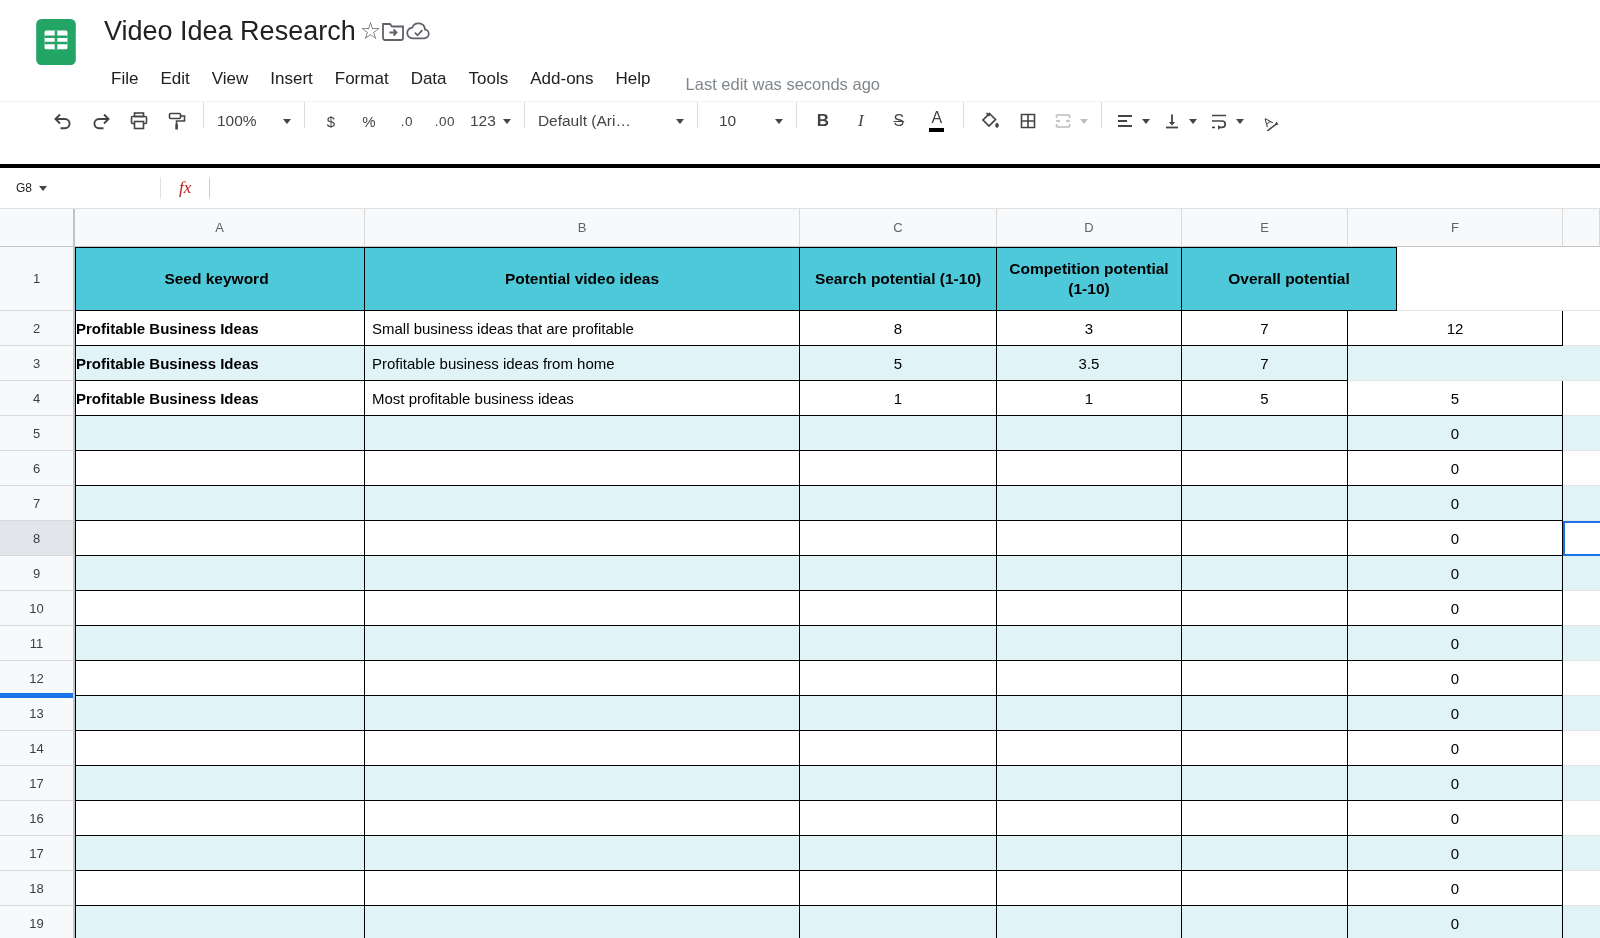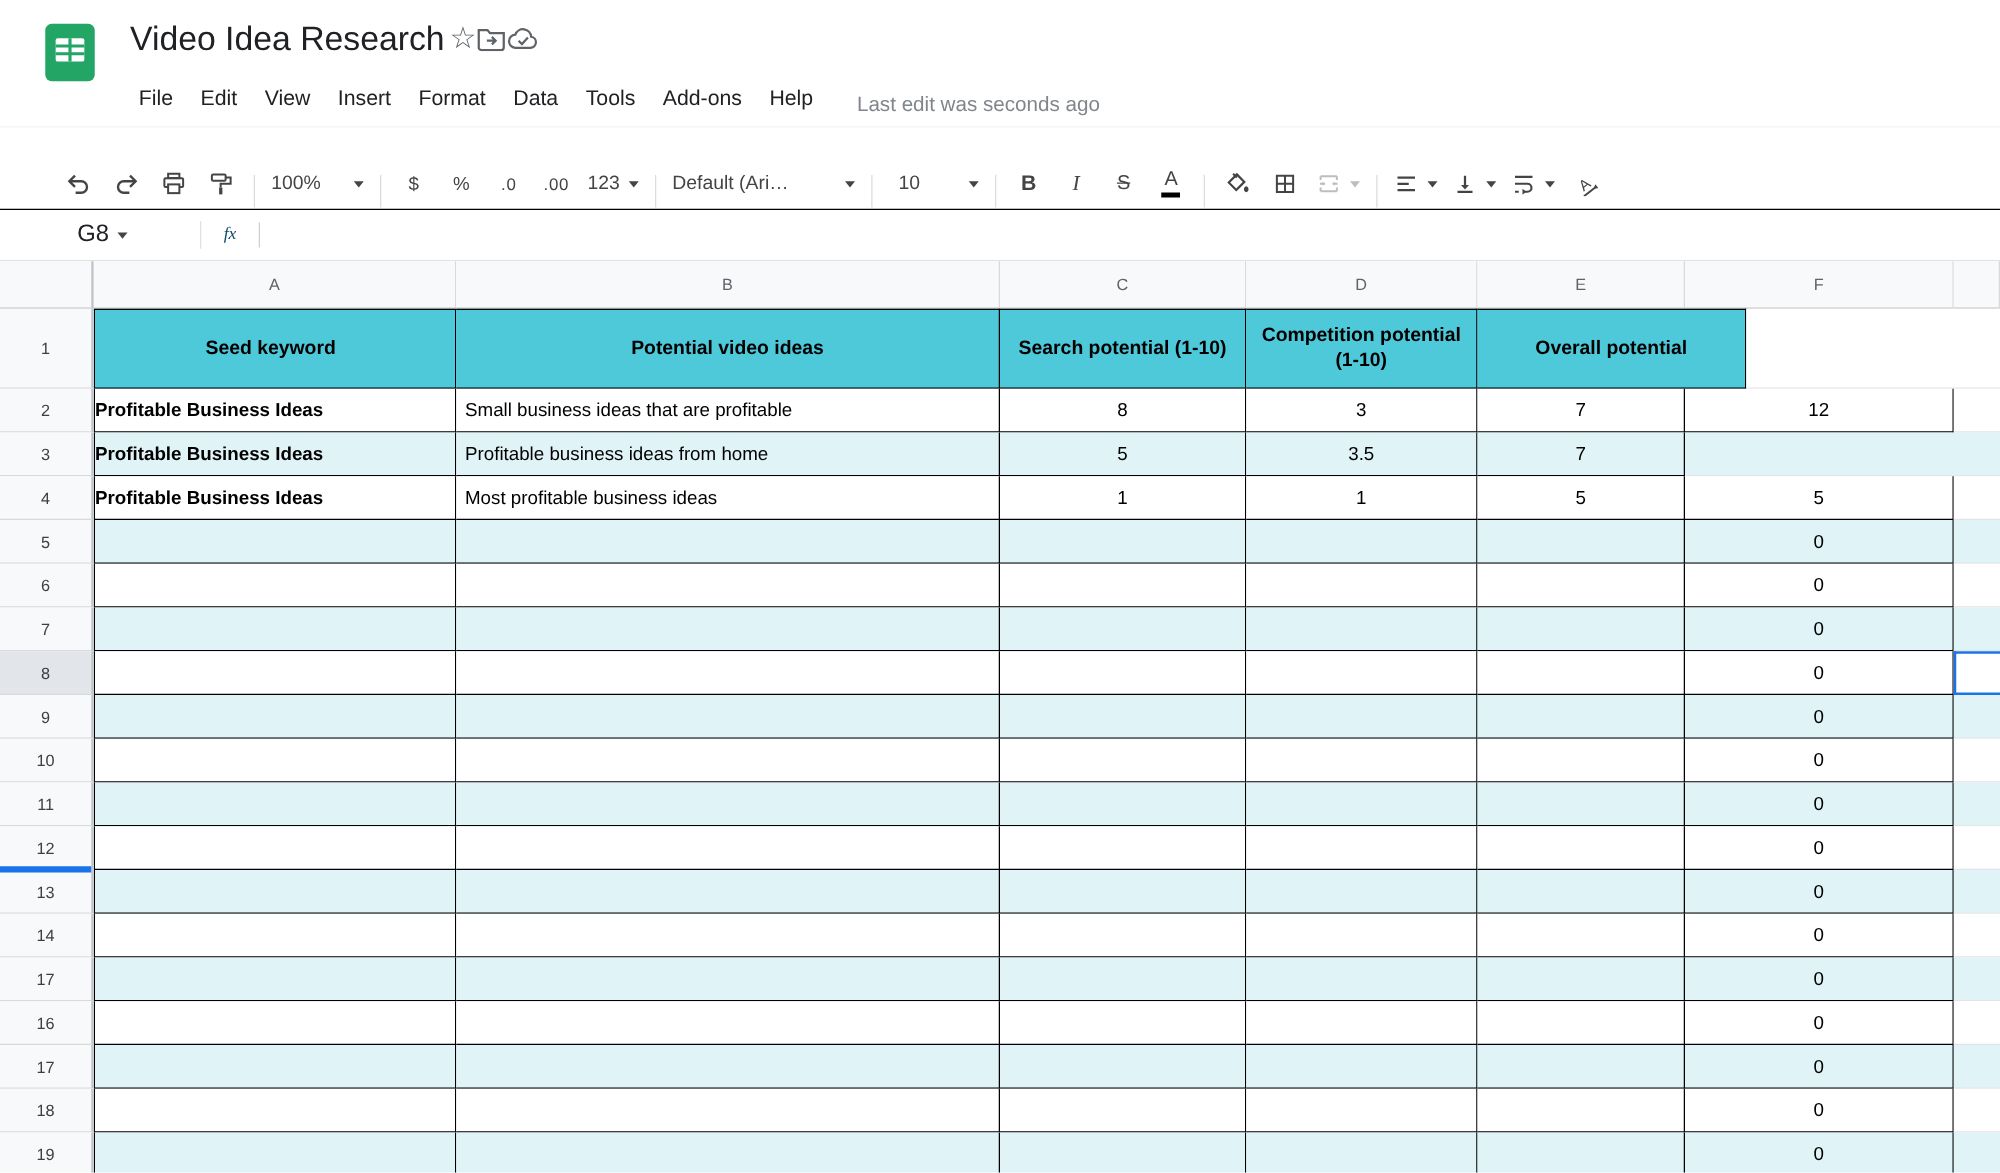--- a/index.html
+++ b/index.html
@@ -17,43 +17,43 @@
   .logo{width:56px;height:56px;margin:6px 16px 0 14px;display:flex;align-items:center;justify-content:center;cursor:pointer}
   .top-main{flex:1;min-width:0}
   .title-row{display:flex;align-items:center;height:46px}
   .doc-title{font-size:27px;color:var(--ink);padding:2px 4px;border-radius:3px;cursor:text}
   .t-icon{color:#5f6368;display:flex;align-items:center;cursor:pointer}
   .t-icon.star{font-size:24px;line-height:1}
   .menu-row{display:flex;align-items:flex-end;height:40px;font-size:17px}
   .menu-item{padding:5px 11px;border-radius:4px;cursor:pointer}
   .last-edit{margin-left:24px;color:#80868b;font-size:16.5px;cursor:pointer;white-space:nowrap}
   
-  .toolbar{height:66px;display:flex;align-items:flex-end;padding:0 10px 1px 44px;border-bottom:1px solid #000000}
+  .toolbar{height:66px;display:flex;align-items:flex-start;padding:0 10px 1px 44px;border-bottom:4px solid #000000}
   .tb-btn{min-width:38px;height:38px;display:flex;align-items:center;justify-content:center;border-radius:4px;color:var(--icon);font-size:15.5px;cursor:pointer;padding:0 6px;white-space:nowrap}
   .tb-btn .ic{display:flex;align-items:center}
   .tb-btn svg{display:block}
   .arrow{width:0;height:0;border-left:4.5px solid transparent;border-right:4.5px solid transparent;border-top:5.5px solid #444;margin-left:7px}
   .arrow.gray{border-top-color:#bdbdbd}
   .sep{width:1px;height:26px;background:#dadce0;margin:0 7px;flex:none}
   .zoom-btn{width:86px;justify-content:space-between}
   .font-btn{width:158px;justify-content:space-between}
   .size-btn{width:84px;justify-content:space-between;padding-left:14px}
   .fmt-txt{font-size:15px}
   .small-txt{font-size:13.5px;letter-spacing:.5px}
   .b-label{font-weight:bold;font-size:17px}
   .i-label{font-style:italic;font-size:17px;font-family:"Liberation Serif",serif}
   .s-label{text-decoration:line-through;font-size:16px}
   .a-stack{display:flex;flex-direction:column;align-items:center;line-height:1}
   .a-stack .a{font-size:16px;font-weight:500}
   .a-stack .bar{width:15px;height:3.5px;background:#000;margin-top:2px}
   
   .formula-bar{height:41px;display:flex;align-items:center;border-bottom:1px solid #e0e0e0}
-  .name-box{width:160px;height:100%;display:flex;align-items:center;justify-content:center;padding:0 12px 0 16px;font-size:19px;cursor:pointer}
+  .name-box{width:160px;height:100%;display:flex;align-items:center;justify-content:flex-start;padding:0 12px 0 16px;font-size:12px;cursor:pointer}
   .fb-sep{width:1px;height:22px;background:#e0e0e0}
-  .fx{font-style:italic;font-family:"Liberation Serif",serif;color:#0c4a6e;font-size:14px;padding:0 18px}
+  .fx{font-style:italic;font-family:"Liberation Serif",serif;color:#b91c1c;font-size:17px;padding:0 18px}
   .fb-cursor{width:1px;height:20px;background:#cfcfcf}
   .formula-input{flex:1;height:100%;cursor:text}
   
   .sheet{position:relative;background:#fff}
   .col-headers{display:flex;height:38px}
   .corner,.col-h{background:var(--hdr-bg);border-right:1px solid var(--hdr-line);border-bottom:1px solid #c6c6c6}
   .corner{width:75px;flex:none;border-right:2px solid #c0c4c9;cursor:pointer}
   .col-h{display:flex;align-items:center;justify-content:center;font-size:13px;color:#5f6368;cursor:pointer;flex:none}
   .c0{width:290px}.c1{width:435px}.c2{width:197px}.c3{width:185px}.c4{width:166px}.c5{width:215px}
   .sliver{flex:1 1 auto;width:auto;min-width:0}

